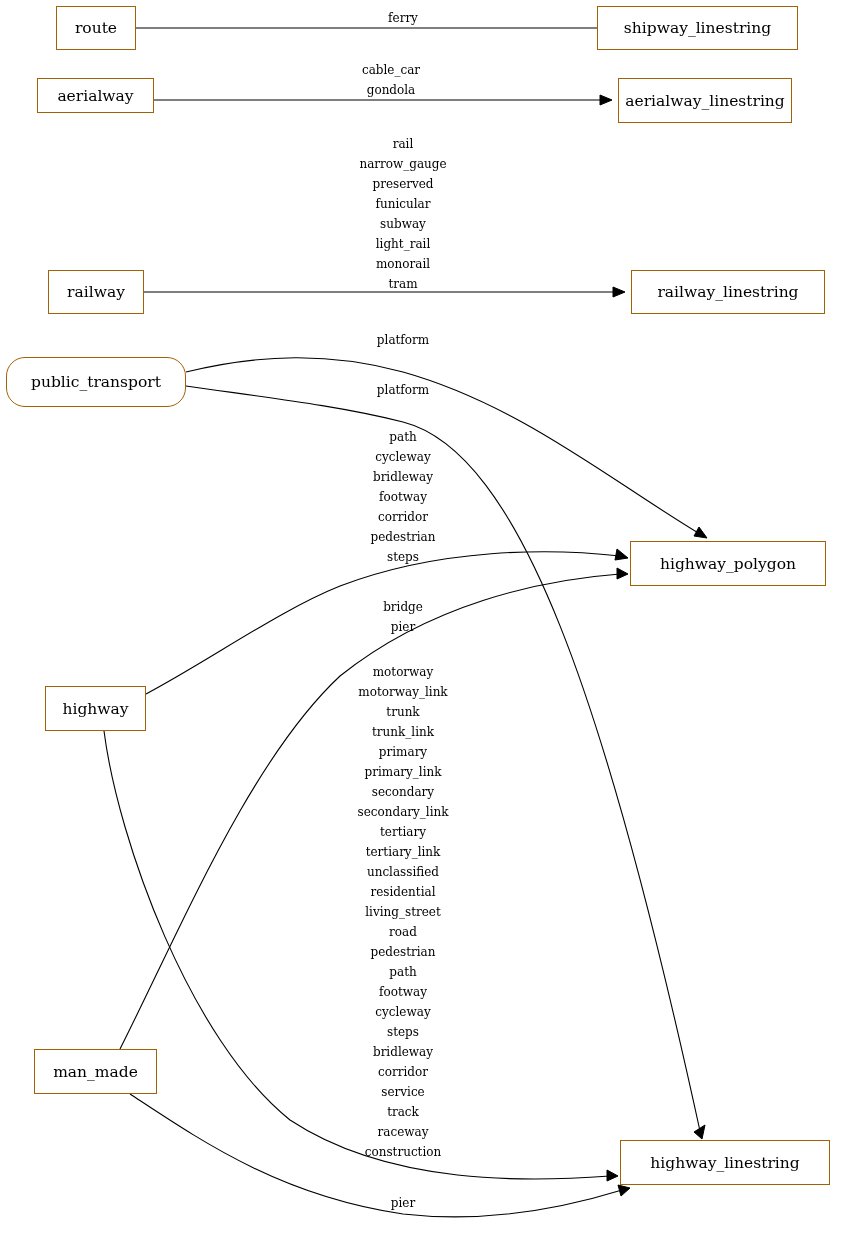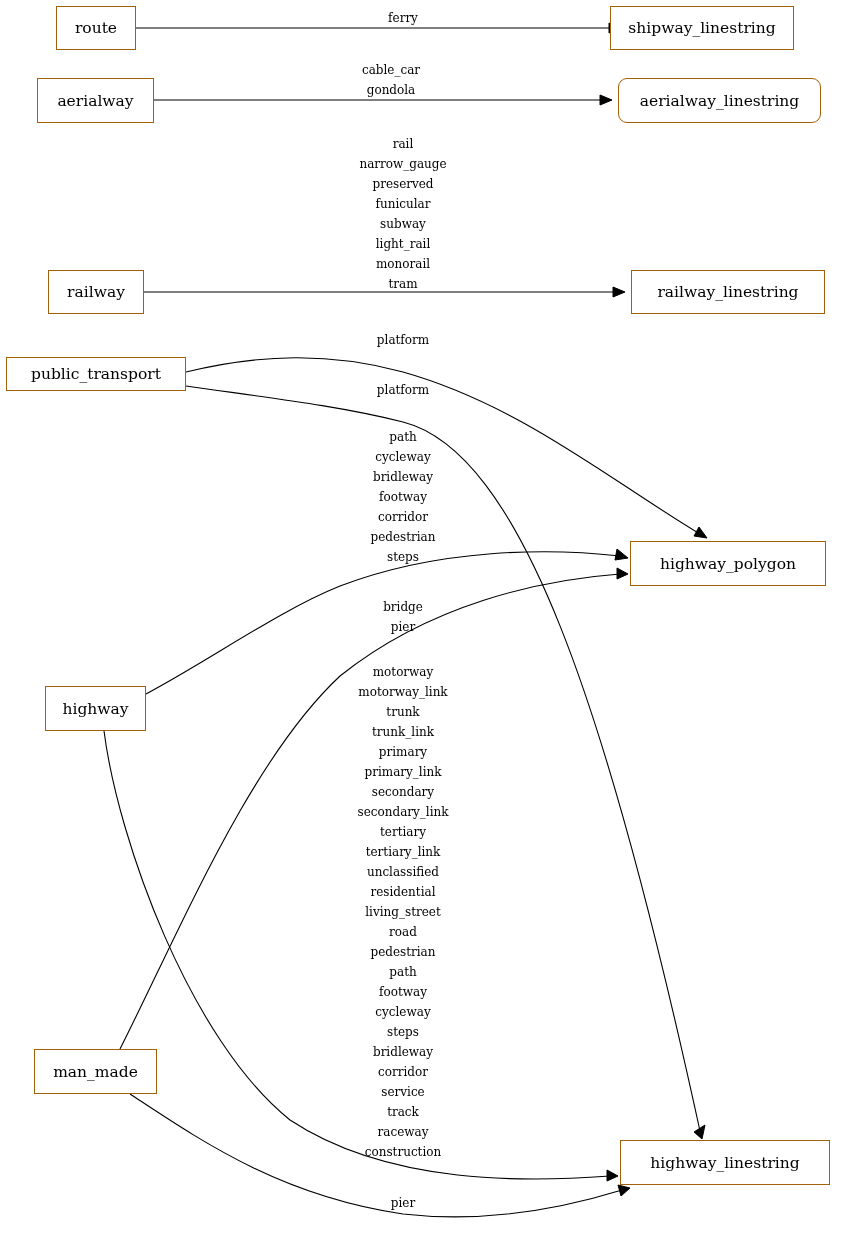--- a/index.html
+++ b/index.html
@@ -77,36 +77,36 @@
       <polygon points="628,574 617,568 617,579"></polygon>
       <path d="M104,731 C118,840 190,1040 290,1120 C390,1186 530,1182 610,1176"></path>
       <polygon points="618,1176 607,1170 607,1181"></polygon>
       <path d="M130,1094 C200,1140 280,1196 403,1214 C490,1224 570,1206 622,1190"></path>
       <polygon points="630,1188 618,1185 621,1196"></polygon>
     </svg>
 
   <div class="node" style="left:56px;  top:6px;    width:80px;  height:44px;">
       <span>route</span>
     </div>
-  <div class="node" style="left:610px; top:6px;    width:184px; height:44px;justify-content:center;">
+  <div class="node" style="left:597px; top:6px;    width:201px; height:44px;justify-content:center;">
       <span>shipway_linestring</span>
     </div>
-  <div class="node" style="left:37px;  top:78px;   width:117px; height:45px;">
+  <div class="node" style="left:37px;  top:78px;   width:117px; height:35px;">
       <span>aerialway</span>
     </div>
-  <div class="node" style="left:618px; top:78px;   width:203px; height:45px;border-radius:9px;">
+  <div class="node" style="left:618px; top:78px;   width:174px; height:45px;">
       <span>aerialway_linestring</span>
     </div>
   <div class="node" style="left:48px;  top:270px;  width:96px;  height:44px;">
       <span>railway</span>
     </div>
   <div class="node" style="left:631px; top:270px;  width:194px; height:44px;">
       <span>railway_linestring</span>
     </div>
-  <div class="node" style="left:6px;   top:357px;  width:180px; height:34px;">
+  <div class="node" style="left:6px;   top:357px;  width:180px; height:50px;border-radius:19px;">
       <span>public_transport</span>
     </div>
   <div class="node" style="left:630px; top:541px;  width:196px; height:45px;">
       <span>highway_polygon</span>
     </div>
   <div class="node" style="left:45px;  top:686px;  width:101px; height:45px;">
       <span>highway</span>
     </div>
   <div class="node" style="left:34px;  top:1049px; width:123px; height:45px;">
       <span>man_made</span>

